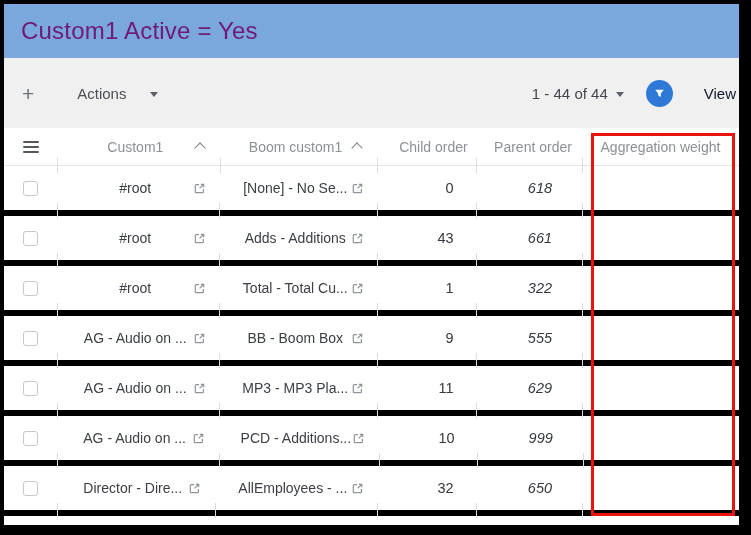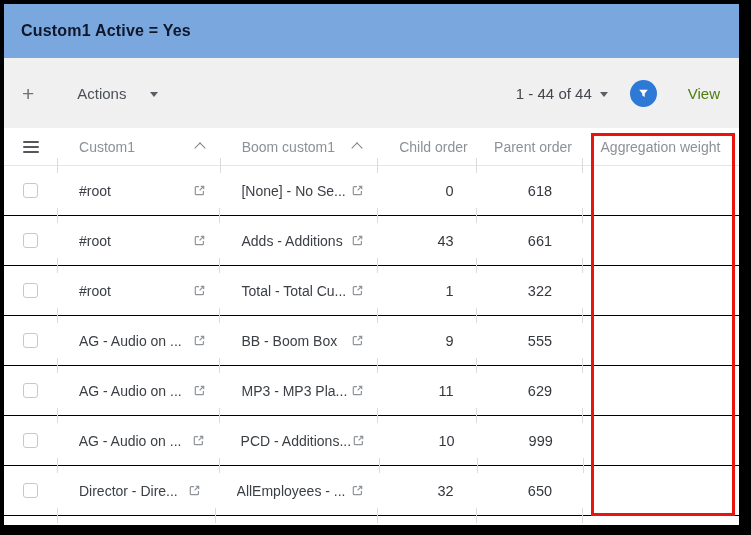--- a/index.html
+++ b/index.html
@@ -12,59 +12,59 @@
   .screen {
     position:absolute; left:4px; top:4px; width:735px; height:521px;
     background:#fff; overflow:hidden;
   }
 
   
   .titlebar {
     height:54px; background:#7aa7de;
     display:flex; align-items:center; padding-left:17px;
   }
-  .titlebar .title { color:#0f172a; font-size:16px; letter-spacing:.2px;font-weight:bold; }
+  .titlebar .title { color:#701a75; font-size:24px; letter-spacing:.2px; }
 
   
   .toolbar {
     height:70px; background:#f0f0f0;
     display:flex; align-items:center;
   }
   .add-btn { margin-left:18px; font-size:21px; color:#6e7378; line-height:1; cursor:default; }
   .actions-btn { margin-left:43px; display:flex; align-items:center; gap:24px;
     font-size:15px; color:#4b5056; }
   .caret { width:0; height:0; border-left:4.5px solid transparent;
     border-right:4.5px solid transparent; border-top:5px solid #5a5f65; margin-top:2px; }
   .toolbar-right { margin-left:auto; display:flex; align-items:center; }
   .range-btn { display:flex; align-items:center; gap:8px; font-size:15px; color:#43474d; }
   .filter-btn {
     width:27px; height:27px; border-radius:50%; background:#2e79d6;
     margin-left:22px; display:flex; align-items:center; justify-content:center;
   }
-  .view-btn { margin-left:31px; margin-right:19px; font-size:15px; color:#4d7c0f; }
+  .view-btn { margin-left:31px; margin-right:3px; font-size:15px; color:#0f172a; }
 
   
   .table { position:relative; background:#fff; }
   .thead { display:flex; height:38px; border-bottom:1px solid #e3e5e8; }
-  .trow  { display:flex; height:50px; border-bottom:1px solid #000000; }
-  .cell { position:relative; height:100%; display:flex; align-items:center; }
+  .trow  { display:flex; height:50px; border-bottom:6px solid #000000; }
+  .cell { position:relative; height:100%; display:flex; align-items:center;text-align:center; }
   .cell.tick::after {
     content:""; position:absolute; right:-1px; bottom:-8px;
     width:1px; height:15px; background:#d9dbde; z-index:2;
   }
   .c0 { width:54px;  justify-content:center; }
   .c1 { width:165px; padding-left:22px; padding-right:12px; }
   .c2 { width:160px; padding-left:22px; padding-right:12px; }
   .c3 { width:100px; justify-content:flex-end; }
   .c4 { width:108px; justify-content:flex-end; }
   .c5 { width:160px; justify-content:center; }
   .thead .c3 { padding-right:8px; }
   .thead .c4 { padding-right:10px; }
   .trow  .c3 { padding-right:22px; }
-  .trow  .c4 { padding-right:30px; }
+  .trow  .c4 { padding-right:30px;font-style:italic; }
 
   .th-label { font-size:14px; color:#8c9197; white-space:nowrap; }
   .thead .c1 .th-label, .thead .c2 .th-label { flex:1; }
   .cell-text { flex:1; font-size:14px; color:#3c4046; white-space:nowrap; overflow:hidden; }
   .num { font-size:14.5px; color:#34383e; }
   .icon-slot { width:16px; display:flex; justify-content:center; flex:none; }
 
   .menu-icon { width:16px; height:12px; display:flex; flex-direction:column; justify-content:space-between; }
   .menu-icon i { display:block; height:2px; background:#54585d; border-radius:1px; }
 

